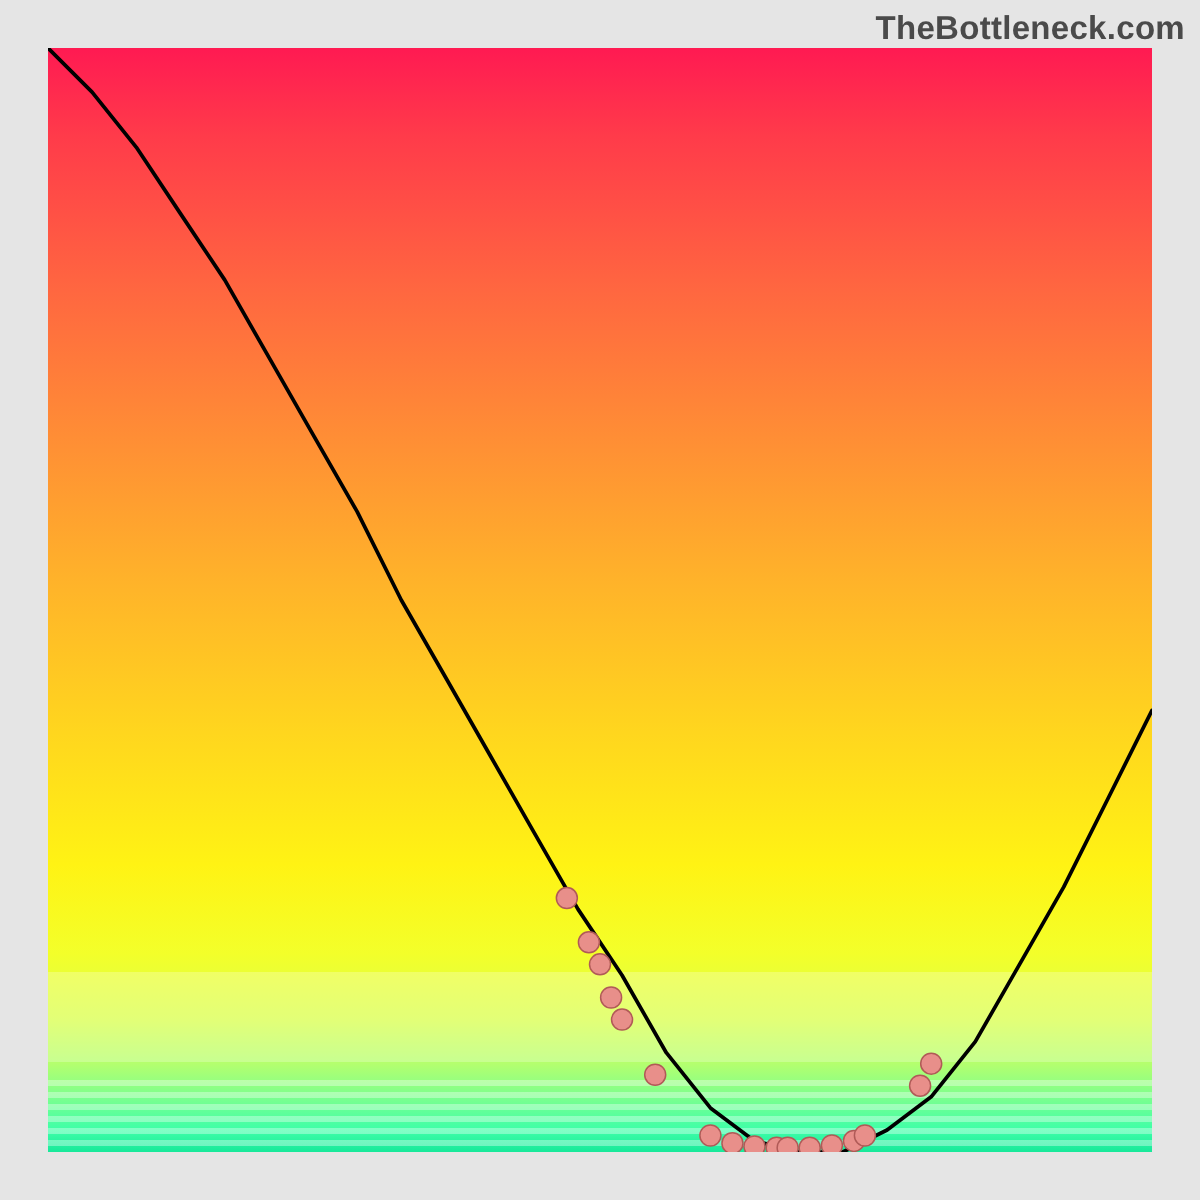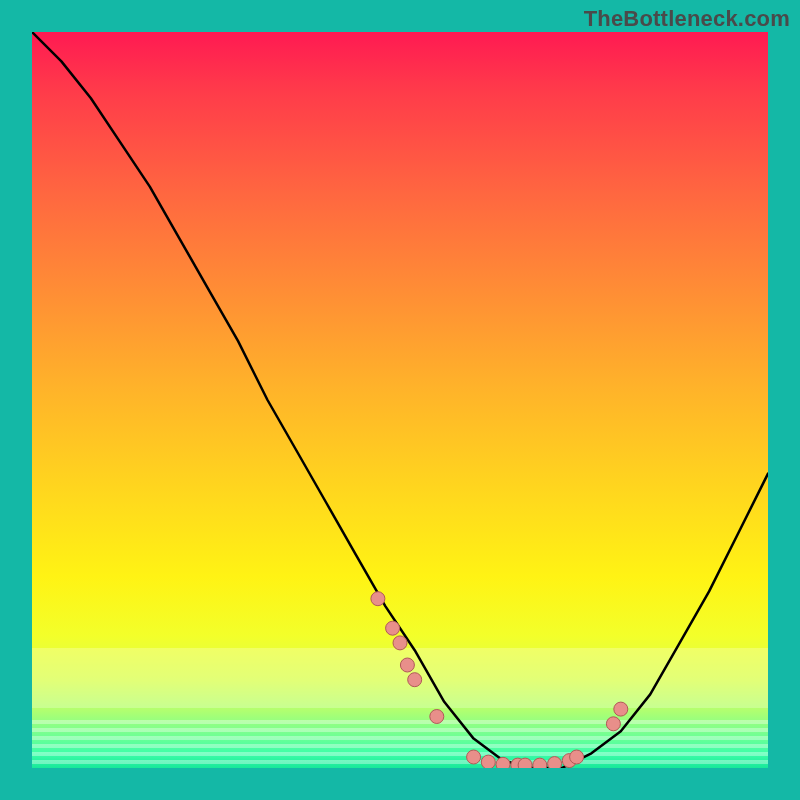--- a/index.html
+++ b/index.html
@@ -10,21 +10,21 @@
     background: #000;
     overflow: hidden;
     font-family: Arial, Helvetica, sans-serif;
   }
   .frame {
     position: absolute;
     left: 0;
     top: 0;
     width: 800px;
     height: 800px;
-    background: #14b8a6;
+    background: #e5e5e5;
   }
   .plot {
     position: absolute;
     left: 32px;
     top: 32px;
     width: 736px;
     height: 736px;
     overflow: hidden;
   }
   .gradient-bg {

